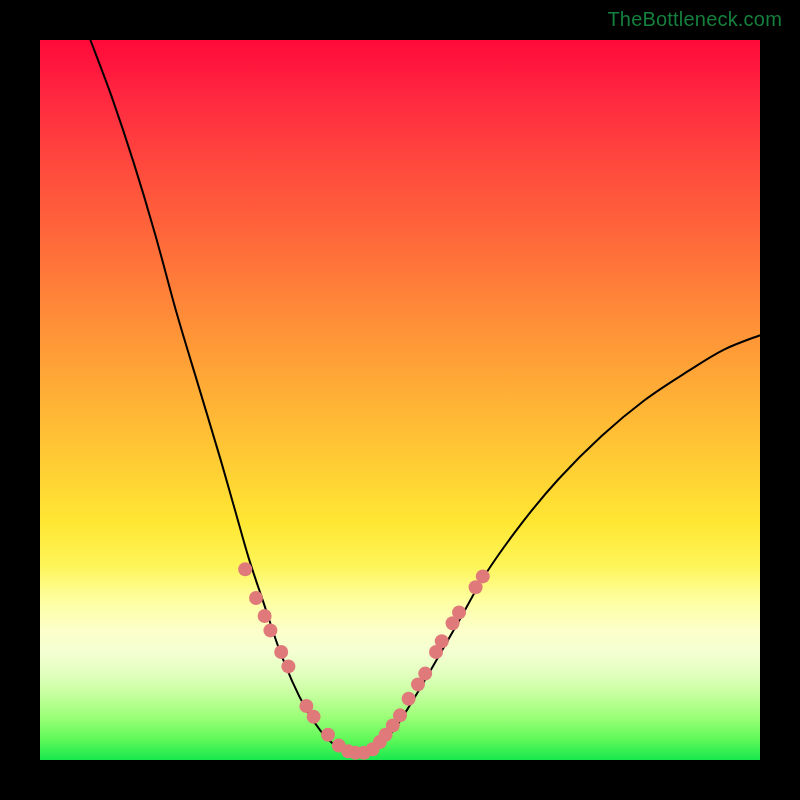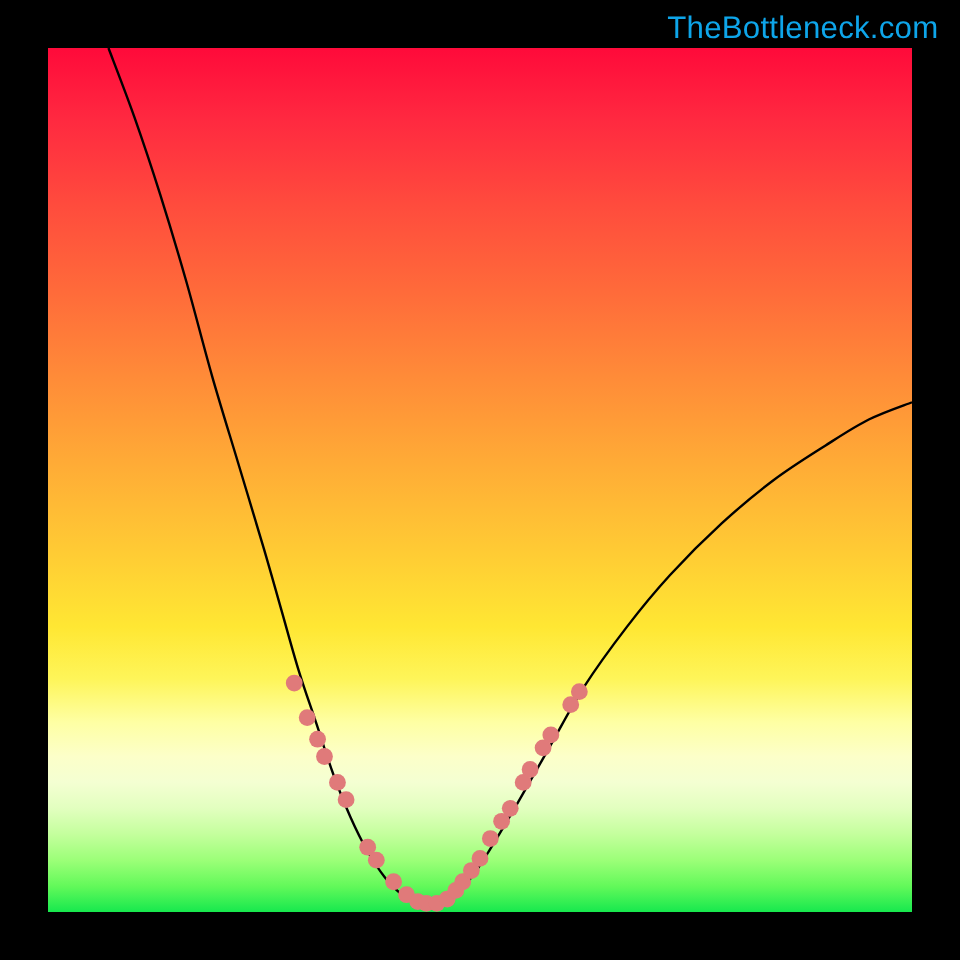--- a/index.html
+++ b/index.html
@@ -56,22 +56,22 @@
     stroke-width: 2;
   }
   .dot {
     fill: #e07a7a;
     stroke: none;
   }
   .watermark {
     position: absolute;
     top: 8px;
     right: 18px;
-    color: #0ea5e9;
-    font-size: 26px;
+    color: #15803d;
+    font-size: 20px;
     font-weight: 500;
     letter-spacing: 0.2px;
     margin-left: 48px;
   }
 </style>
 </head>
 <body>
 
 <div class="frame">
   <div class="watermark">TheBottleneck.com</div>

